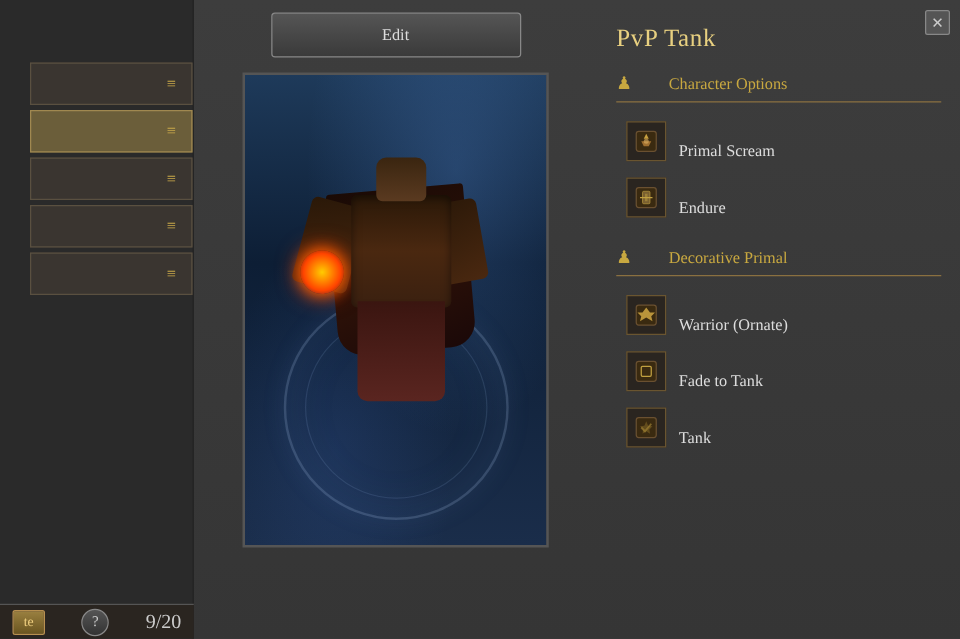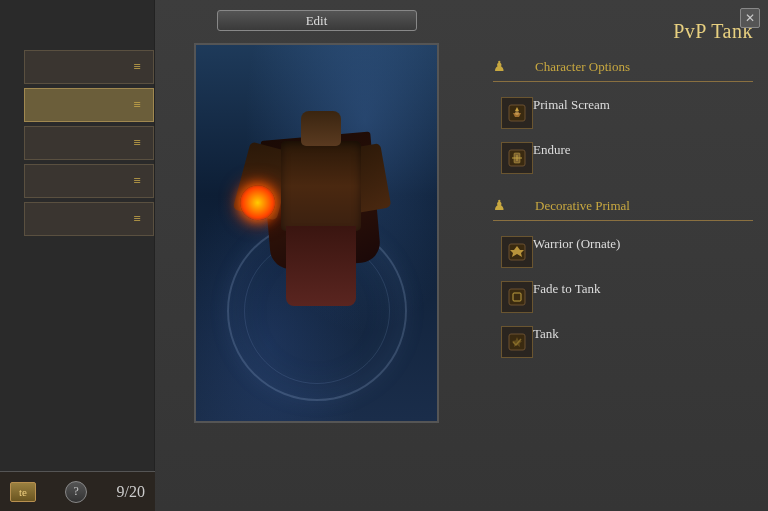--- a/index.html
+++ b/index.html
@@ -67,21 +67,21 @@
       flex: 1;
       display: flex;
       flex-direction: column;
       align-items: center;
       padding: 10px 15px;
     }
 
     
     .edit-button {
       width: 200px;
-      height: 21px;
+      height: 36px;
       background: linear-gradient(180deg, #555 0%, #3a3a3a 100%);
       border: 1px solid #888;
       border-radius: 3px;
       color: #ddd;
       font-size: 13px;
       display: flex;
       align-items: center;
       justify-content: center;
       cursor: pointer;
       margin-bottom: 12px;
@@ -112,21 +112,21 @@
       border: 3px solid rgba(100,150,200,0.3);
       box-shadow: 0 0 30px rgba(80,120,180,0.2);
     }
 
     
     .bottom-bar {
       position: absolute;
       bottom: 0;
       left: 0;
       width: 155px;
-      height: 40px;
+      height: 28px;
       background: #2a2520;
       border-top: 1px solid #555;
       display: flex;
       align-items: center;
       justify-content: space-between;
       padding: 0 10px;
     }
 
     .page-button {
       background: linear-gradient(180deg, #9a8040 0%, #6a5520 100%);
@@ -165,21 +165,20 @@
       display: flex;
       flex-direction: column;
     }
 
     .panel-title {
       color: #e8d080;
       font-size: 20px;
       font-weight: normal;
       margin-bottom: 15px;
       letter-spacing: 0.5px;
-      text-align: right;
     }
 
     .section-header {
       display: flex;
       align-items: center;
       gap: 8px;
       margin-bottom: 10px;
       border-bottom: 1px solid #8a7040;
       padding-bottom: 5px;
     }
@@ -192,21 +191,22 @@
     }
 
     .section-title {
       color: #c8a840;
       font-size: 13px;
       margin-left: 16px;
     }
 
     .option-item {
       display: flex;
-      align-items: flex-start;
+      align-items: flex-end;
+      gap: 10px;
       padding: 5px 0 5px 8px;
       margin-bottom: 3px;
       cursor: pointer;
     }
 
     .option-icon {
       width: 32px;
       height: 32px;
       background: #2a2520;
       border: 1px solid #6a5530;

